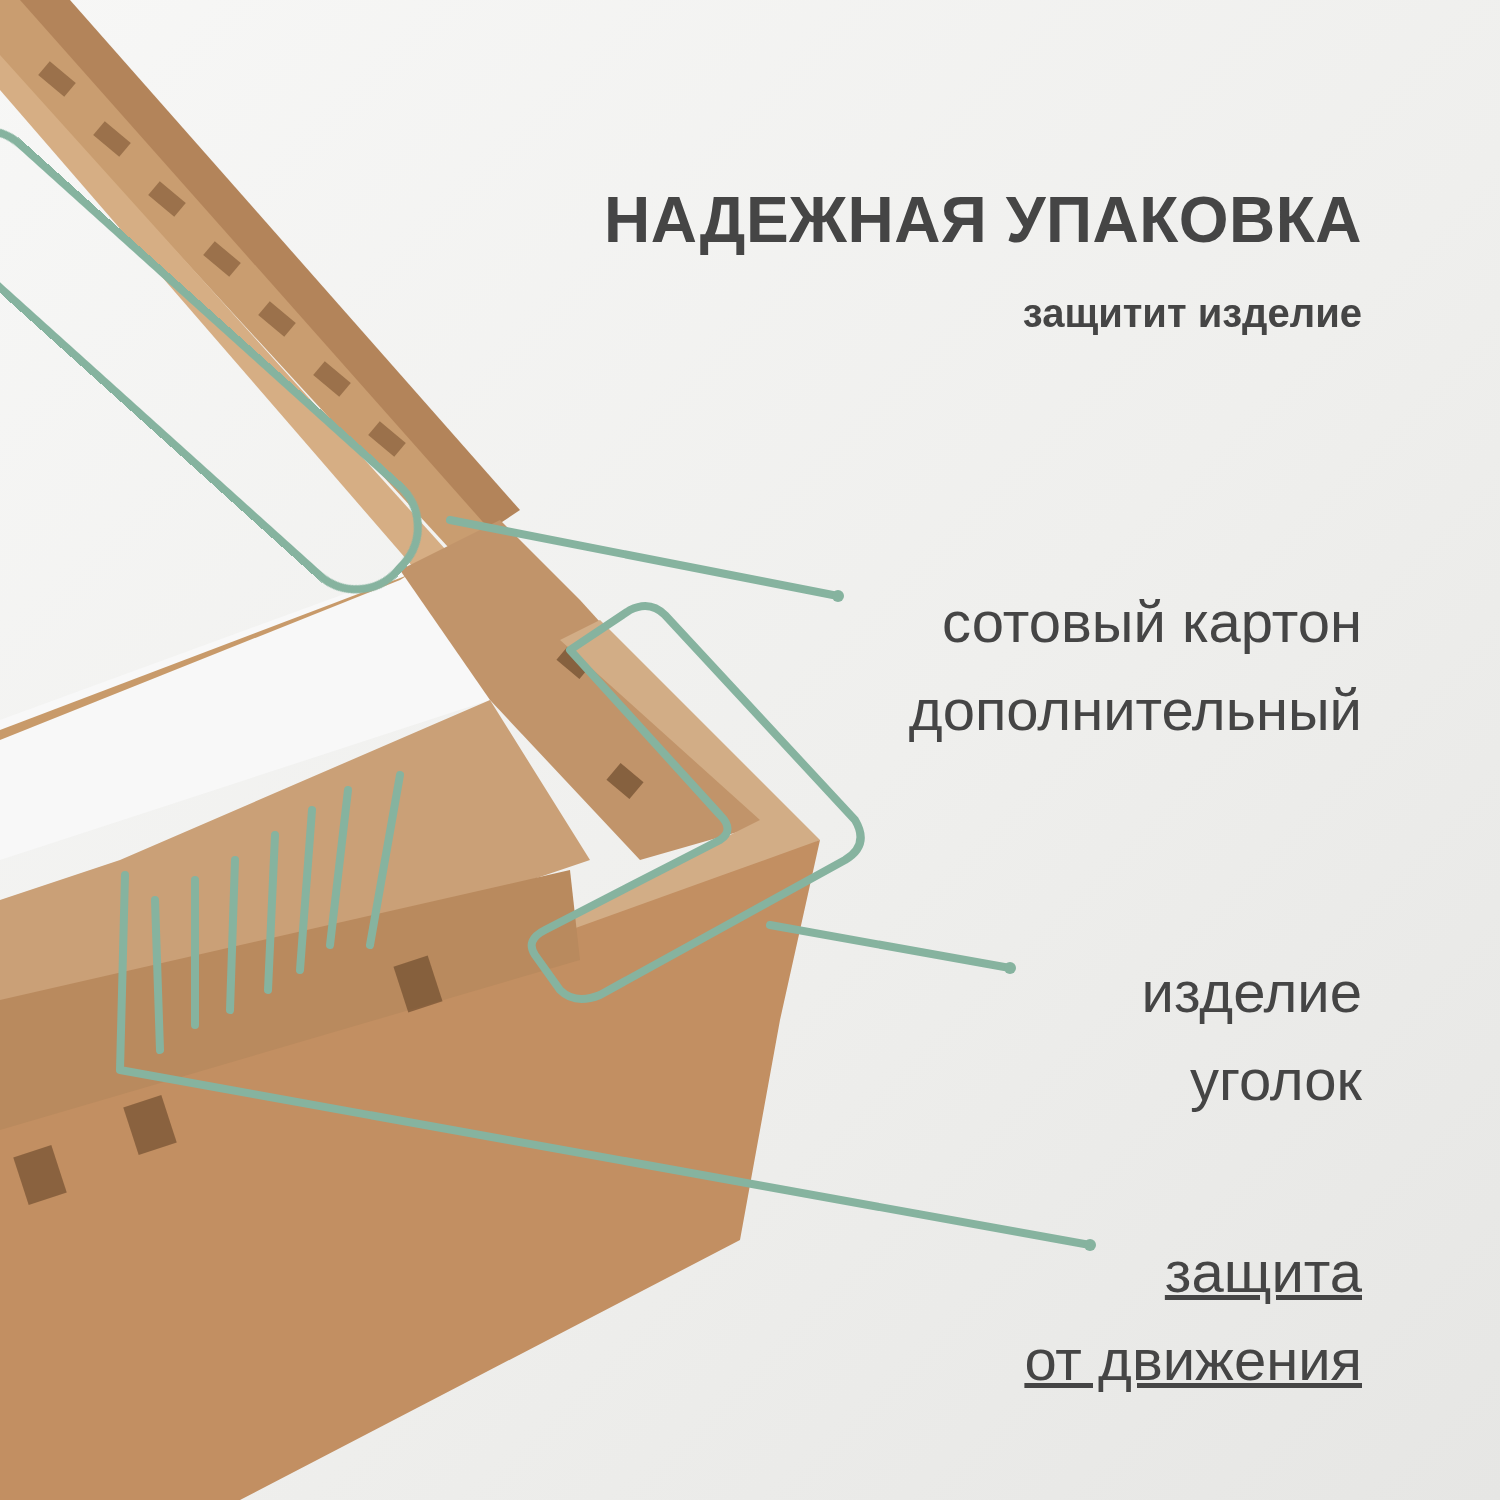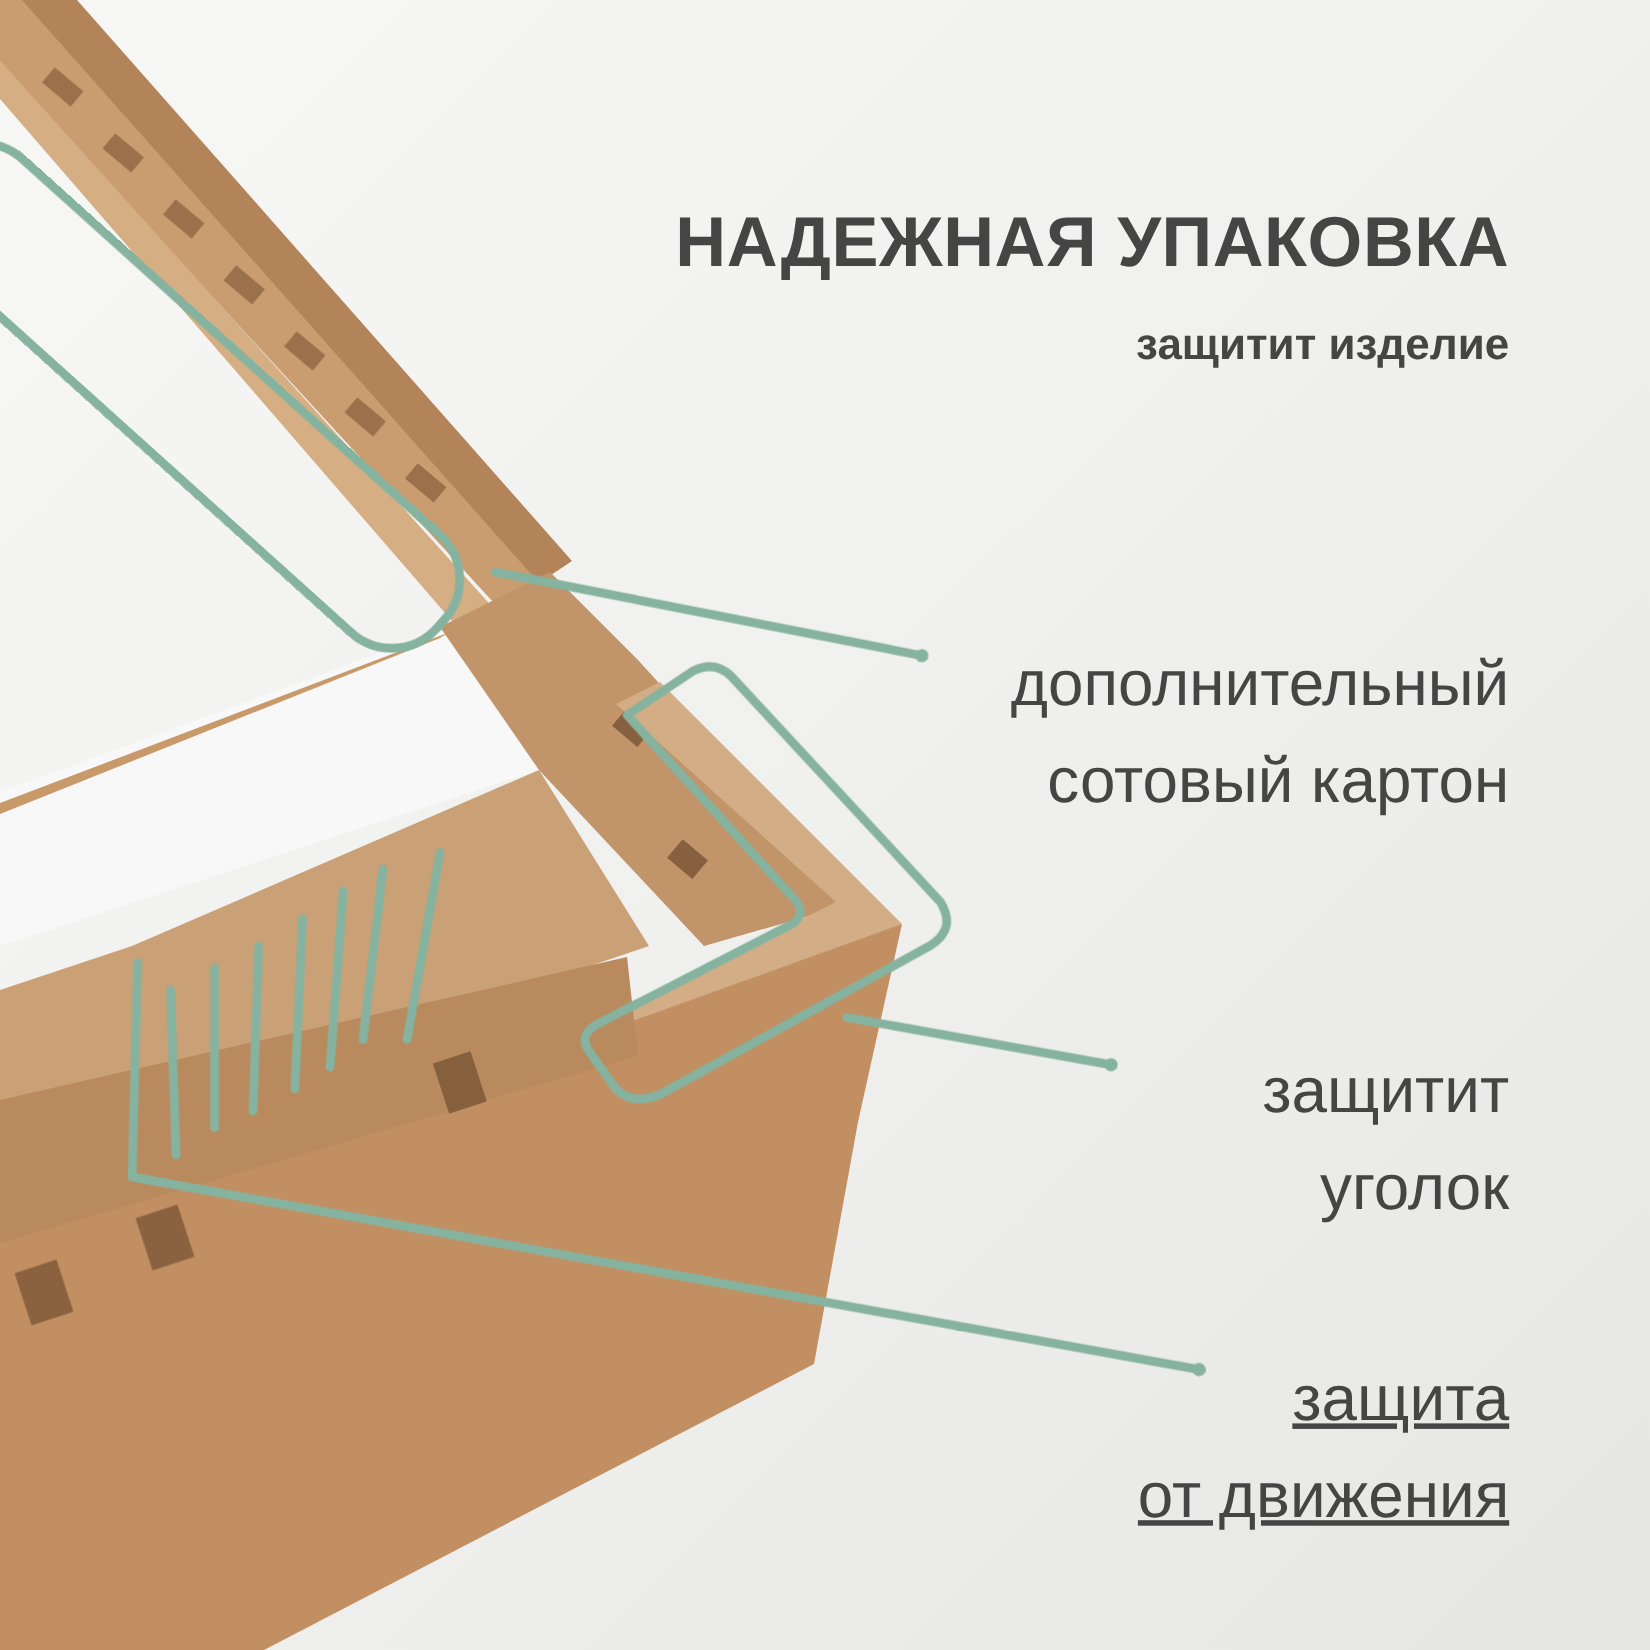--- a/index.html
+++ b/index.html
@@ -2,21 +2,21 @@
 <html><head>
   <meta charset="utf-8">
   <style>
     html, body { margin: 0; padding: 0; }
     body {
       width: 1500px; height: 1500px; overflow: hidden; position: relative;
       background: linear-gradient(135deg, #f7f7f6 0%, #efefed 55%, #e6e6e4 100%);
       font-family: "Liberation Sans", "DejaVu Sans", sans-serif;
     }
     .photo { position: absolute; left: 0; top: 0; width: 1500px; height: 1500px; }
-    .text-block { position: absolute; right: 128px; text-align: right; color: #454545; }
+    .text-block { position: absolute; right: 138px; text-align: right; color: #454545; }
     .headline { top: 180px; font-size: 64px; font-weight: 700; letter-spacing: 0.5px; line-height: 80px; white-space: nowrap; }
     .subhead { top: 278px; font-size: 40px; font-weight: 700; line-height: 70px; white-space: nowrap; }
     .callout { font-size: 58px; font-weight: 400; line-height: 88px; white-space: nowrap; }
     .callout span { display: block; }
     .c1 { top: 578px; }
     .c2 { top: 948px; }
     .c3 { top: 1228px; text-decoration: underline; }
   </style>
 </head>
 <body>
@@ -77,23 +77,23 @@
   </g>
   <circle cx="838" cy="596" r="6" fill="#86b39f"></circle>
   <circle cx="1010" cy="968" r="6" fill="#86b39f"></circle>
   <circle cx="1090" cy="1245" r="6" fill="#86b39f"></circle>
 </svg>
 
 <div class="text-block headline">НАДЕЖНАЯ УПАКОВКА</div>
 <div class="text-block subhead">защитит изделие</div>
 
 <div class="text-block callout c1">
+  <span>сотовый картон</span>
   <span>дополнительный</span>
-  <span>сотовый картон</span>
 </div>
 <div class="text-block callout c2">
-  <span>защитит</span>
+  <span>изделие</span>
   <span>уголок</span>
 </div>
 <div class="text-block callout c3">
   <span>защита</span>
   <span>от движения</span>
 </div>
 
 </body></html>

